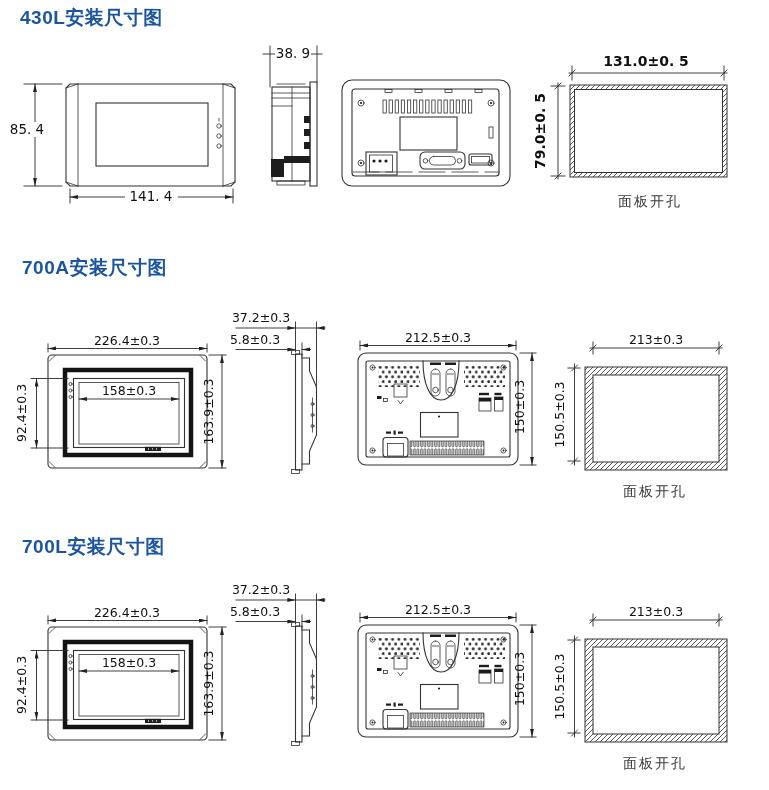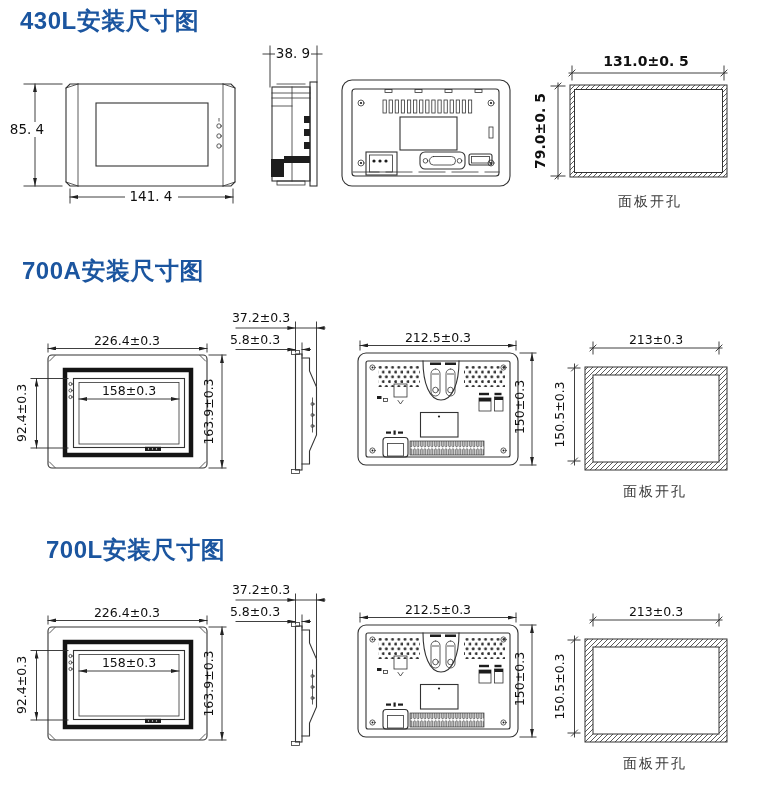--- a/index.html
+++ b/index.html
@@ -1,22 +1,22 @@
 <!DOCTYPE html>
 <html><head>
 <meta charset="utf-8">
 <style>
   html,body{margin:0;padding:0;background:#ffffff;}
   #canvas{position:relative;width:769px;height:790px;background:#ffffff;overflow:hidden;
           font-family:"Liberation Sans","DejaVu Sans",sans-serif;}
-  .sec-title{position:absolute;font-size:24px;font-weight:bold;color:#1b559f;
+  .sec-title{position:absolute;font-size:19px;font-weight:bold;color:#1b559f;
              font-family:"Liberation Sans","DejaVu Sans",sans-serif;letter-spacing:0.5px;}
   #t430{left:20px;top:5px;}
   #t700a{left:22px;top:255px;}
-  #t700l{left:22px;top:534px;margin-left:24px;}
+  #t700l{left:22px;top:534px;}
   svg{position:absolute;left:0;top:0;}
   .ln{fill:none;stroke:#333;stroke-width:1.1;stroke-linecap:square;}
   .lt{fill:none;stroke:#333;stroke-width:0.8;stroke-linecap:square;}
   .thk{fill:none;stroke:#141414;stroke-width:4.5;}
   .fb{fill:#1d1d1d;stroke:none;}
   .dl{fill:none;stroke:#2a2a2a;stroke-width:0.9;stroke-linecap:square;}
   text.d{font-family:"DejaVu Sans",sans-serif;font-size:12.5px;fill:#101010;}
   text.d4{font-family:"DejaVu Sans",sans-serif;font-size:13.5px;fill:#101010;}
   text.c4{font-family:"DejaVu Sans",sans-serif;font-size:14px;font-weight:600;fill:#101010;}
   text.pk{font-family:"Liberation Sans","DejaVu Sans",sans-serif;font-size:14px;fill:#3a3a3a;letter-spacing:2px;}

